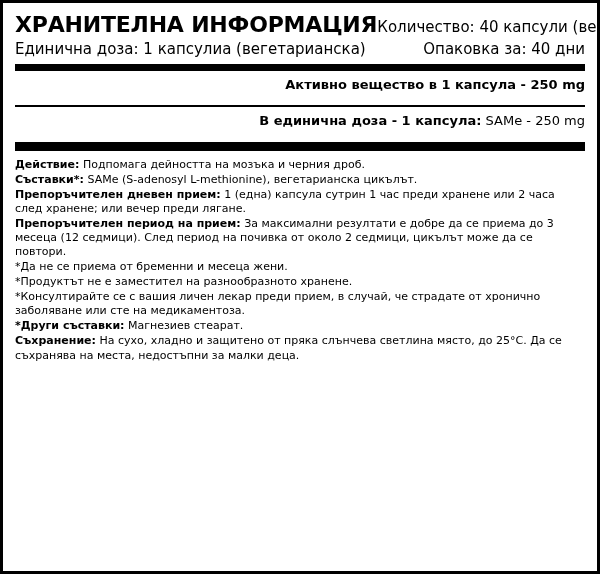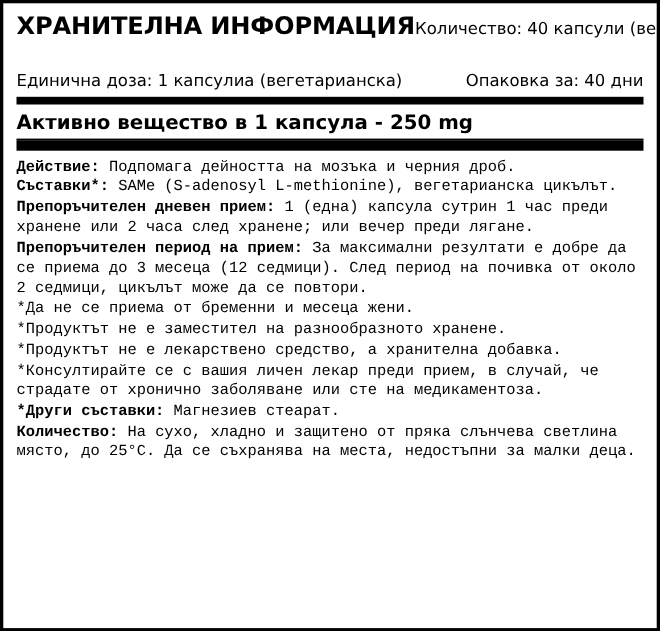--- a/index.html
+++ b/index.html
@@ -39,42 +39,41 @@
     font-size: 15px;
     white-space: nowrap;
   }
   .hdr-right b { font-weight: normal; }
   .header-top {
     padding-top: 9px;
   }
   .header-second {
     padding-top: 3px;
     padding-bottom: 6px;
-    margin-top: 24px;
   }
   .hr-thick {
     border-top: 7px solid #000000;
     width: 100%;
   }
   .hr-thin {
     border-top: 2px solid #000000;
     width: 100%;
   }
   .band {
-    font-size: 18px;
-    padding: 6px 0 2px 0;
+    font-size: 13px;
+    padding: 6px 0 12px 0;
     line-height: 1.25;
+    text-align: right;
   }
   .band b { font-weight: bold; }
   .body-block {
-    font-size: 14px;
+    font-size: 11px;
     line-height: 1.28;
     padding-top: 7px;
     flex: 1;
-    font-family: Liberation Mono, monospace;
   }
   .body-block p {
     margin: 0 0 1px 0;
   }
   .body-block b { font-weight: bold; }
 </style>
 </head>
 <body>
 
 <div class="label">
@@ -96,32 +95,34 @@
   </div>
 
   <div class="hr-thick"></div>
 
   <div class="band">
     <b>Активно вещество в 1 капсула - 250 mg</b><span></span>
   </div>
 
   <div class="hr-thin"></div>
 
+  <div class="band">
+    <b>В единична доза - 1 капсула:</b><span> SAMe - 250 mg</span>
+  </div>
 
   <div class="hr-thin"></div>
 
 
   <div class="hr-thick"></div>
 
   <div class="body-block">
     <p><b>Действие:</b><span> Подпомага дейността на мозъка и черния дроб.</span></p>
     <p><b>Състaвки*:</b><span> SAMe (S-adenosyl L-methionine), вегетарианска цикълът.</span></p>
     <p><b>Препоръчителен дневен прием:</b><span> 1 (една) капсула сутрин 1 час преди хранене или 2 часа след хранене; или вечер преди лягане.</span></p>
     <p><b>Препоръчителен период на прием:</b><span> За максимални резултати е добре да се приема до 3 месеца (12 седмици). След период на почивка от около 2 седмици, цикълът може да се повтори.</span></p>
     <p>*Да не се приема от бременни и месеца жени.</p>
     <p>*Продуктът не е заместител на разнообразното хранене.</p>
-    <p>*Продуктът не е лекарствено средство, а хранителна добавка.</p>
     <p>*Консултирайте се с вашия личен лекар преди прием, в случай, че страдате от хронично заболяване или сте на медикаментоза.</p>
     <p><b>*Други съставки:</b><span> Магнезиев стеарат.</span></p>
-    <p><b>Количество:</b><span> На сухо, хладно и защитено от пряка слънчева светлина място, до 25°C. Да се съхранява на места, недостъпни за малки деца.</span></p>
+    <p><b>Съхранение:</b><span> На сухо, хладно и защитено от пряка слънчева светлина място, до 25°C. Да се съхранява на места, недостъпни за малки деца.</span></p>
   </div>
 
 </div>
 
 </body></html>

